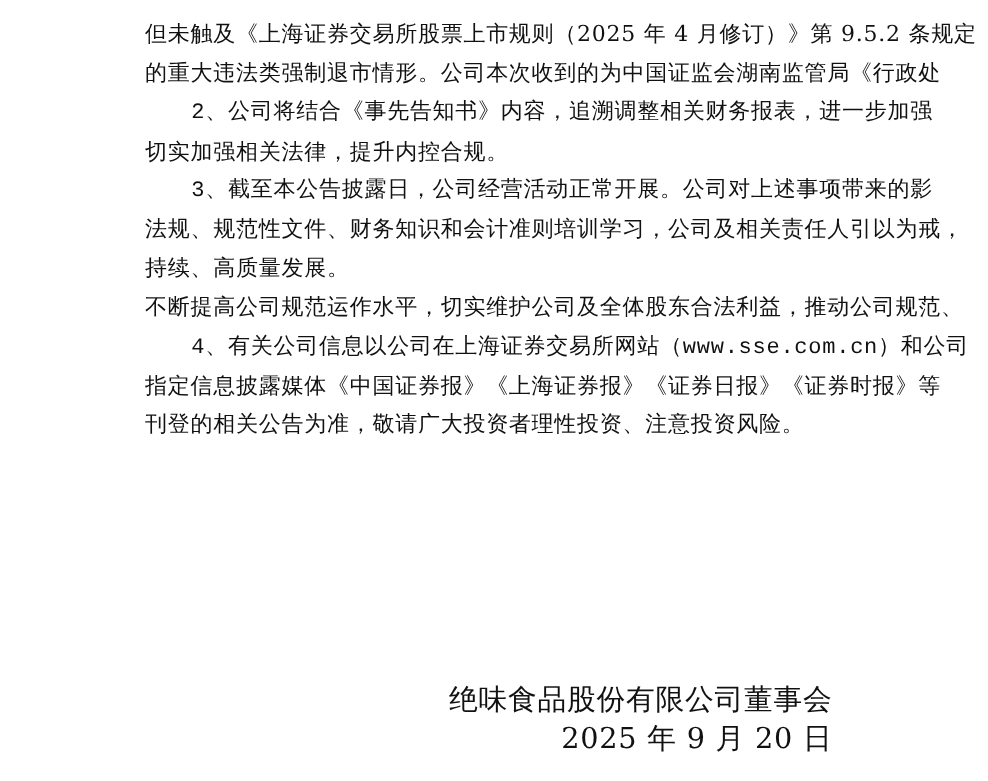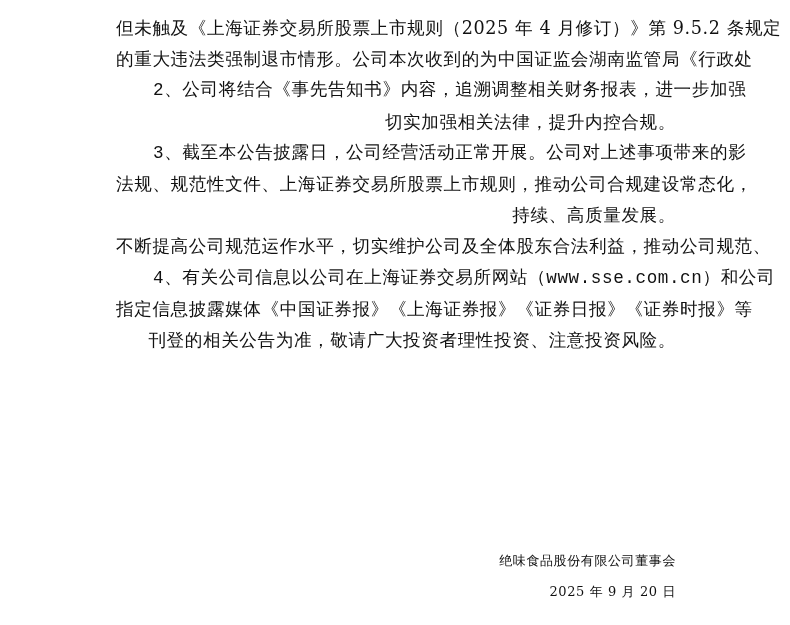--- a/index.html
+++ b/index.html
@@ -5,44 +5,44 @@
     html, body { margin: 0; padding: 0; background: #ffffff; }
     body {
       width: 790px; height: 625px; overflow: hidden; position: relative;
       font-family: "DejaVu Serif", "Liberation Serif", serif;
       color: #111111;
     }
     .page {
       position: absolute; left: 116px; top: 13px; width: 560px;
       font-size: 17.6px; line-height: 31.2px;
     }
-    .line { white-space: nowrap; height: 31.2px; overflow: visible; letter-spacing: 0.6px; text-align: right; }
+    .line { white-space: nowrap; height: 31.2px; overflow: visible; letter-spacing: 0.6px; }
     .indent { padding-left: 37px; font-family: Liberation Mono, monospace; }
     .sig {
-      position: absolute; right: 114px; 
-      font-size: 13px; line-height: 31px; white-space: nowrap; letter-spacing: 0.6px;
+      position: absolute; right: 124px; 
+      font-size: 23px; line-height: 31px; white-space: nowrap; letter-spacing: 0.6px;
     }
     .sig-org { top: 545px; }
     .sig-date { top: 576px; }
   </style>
 </head>
 <body>
 
 <div class="page">
   <div>
     <div class="line">但未触及《上海证券交易所股票上市规则（2025 年 4 月修订）》第 9.5.2 条规定</div>
     <div class="line">的重大违法类强制退市情形。公司本次收到的为中国证监会湖南监管局《行政处</div>
   </div>
   <div>
     <div class="line indent">2、公司将结合《事先告知书》内容，追溯调整相关财务报表，进一步加强</div>
     <div class="line">切实加强相关法律，提升内控合规。</div>
   </div>
   <div>
     <div class="line indent">3、截至本公告披露日，公司经营活动正常开展。公司对上述事项带来的影</div>
-    <div class="line">法规、规范性文件、上海证券交易所股票上市规则，推动公司合规建设常态化，</div>
+    <div class="line">法规、规范性文件、财务知识和会计准则培训学习，公司及相关责任人引以为戒，</div>
     <div class="line">持续、高质量发展。</div>
     <div class="line">不断提高公司规范运作水平，切实维护公司及全体股东合法利益，推动公司规范、</div>
   </div>
   <div>
     <div class="line indent">4、有关公司信息以公司在上海证券交易所网站（www.sse.com.cn）和公司</div>
     <div class="line">指定信息披露媒体《中国证券报》《上海证券报》《证券日报》《证券时报》等</div>
     <div class="line">刊登的相关公告为准，敬请广大投资者理性投资、注意投资风险。</div>
   </div>
 </div>
 

